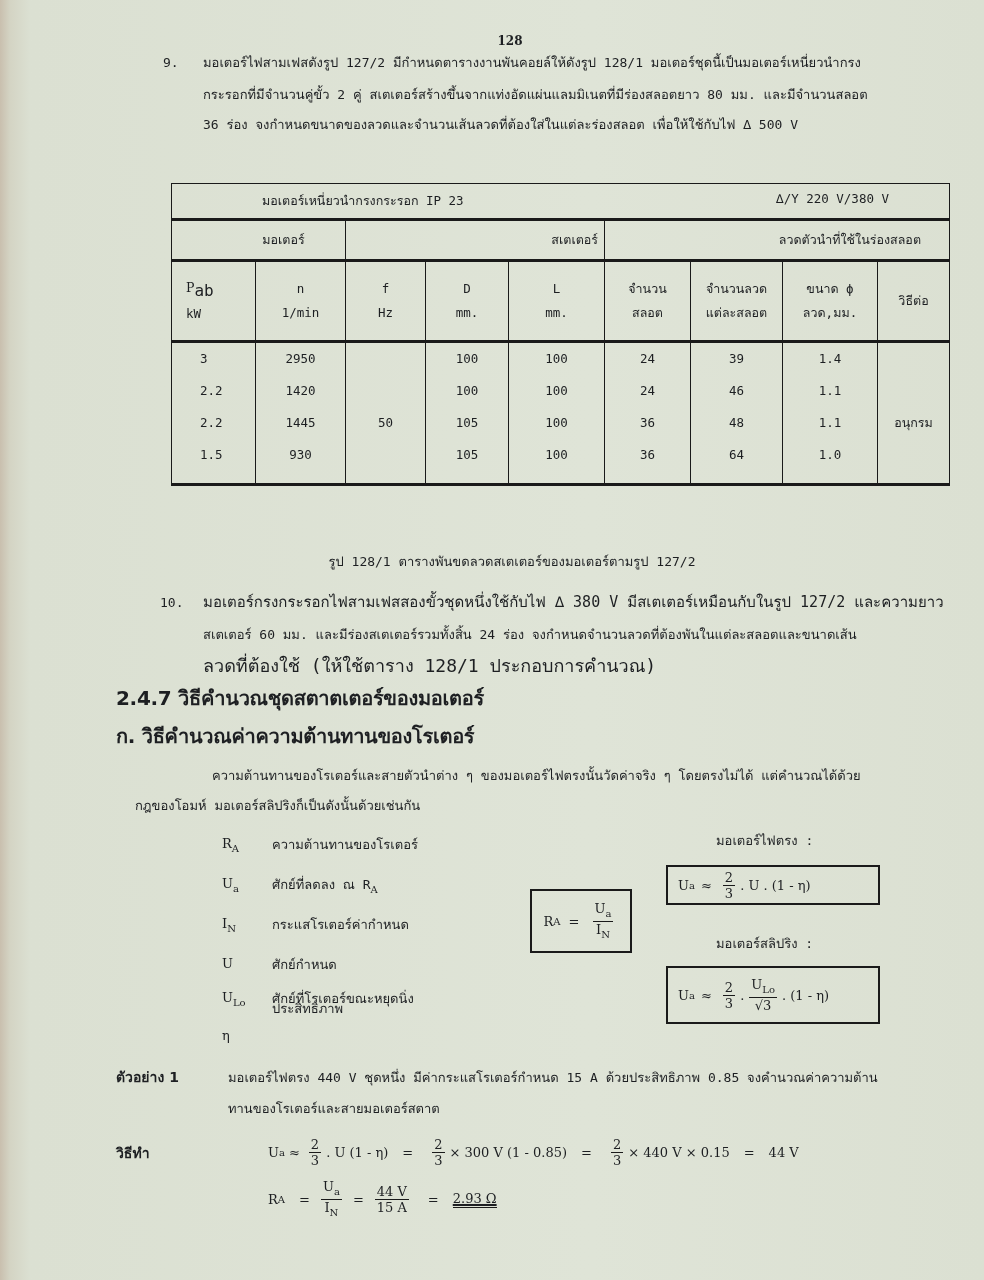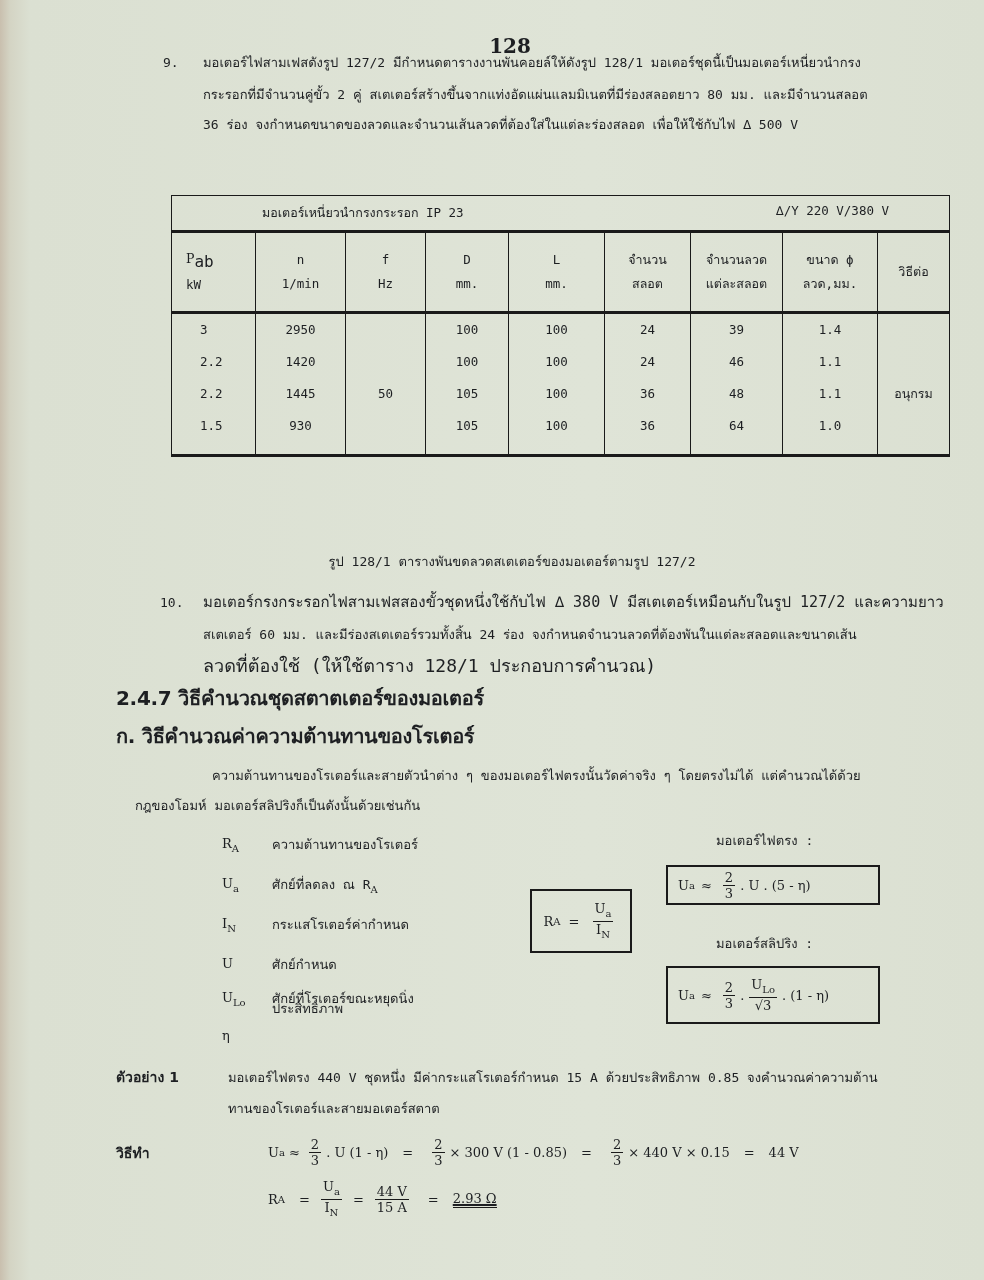--- a/index.html
+++ b/index.html
@@ -3,24 +3,24 @@
   <meta charset="utf-8">
   <style>
     html, body { margin: 0; padding: 0; }
     body {
       width: 984px; height: 1280px; position: relative; overflow: hidden;
       background: linear-gradient(90deg, #c9bfae 0px, #d4d4c4 10px, #dbe0d2 30px, #dfe4d7 60%, #dbe0d2 100%);
       font-family: "DejaVu Sans Mono", monospace;
       color: #1d1f22;
     }
     .page-num { position: absolute; left: 0; width: 936px; top: 34px; text-align: center;
-      font-family: "DejaVu Serif", serif; font-weight: bold; font-size: 20px; padding-left: 84px; box-sizing: border-box; }
+      font-family: "DejaVu Serif", serif; font-weight: bold; font-size: 12px; padding-left: 84px; box-sizing: border-box; }
     .line { position: absolute; white-space: nowrap; }
     table.spec { position: absolute; left: 171px; top: 183px; width: 779px; border-collapse: collapse;
-      font-size: 12.5px; margin-top: 12px; }
+      font-size: 12.5px; }
     table.spec td { border: 1.5px solid #1a1a1a; text-align: center; padding: 0; }
     table.spec .thick-bot td { border-bottom: 3px solid #1a1a1a; }
     .hdr-title td { height: 34px; text-align: left !important; }
     .hdr-title .t1 { display: inline-block; margin-left: 90px; }
     .hdr-title .t2 { float: right; margin-right: 60px; }
     .grp td { height: 38px; }
     .colhdr td { height: 78px; vertical-align: middle; line-height: 24px; }
     .datarows td { vertical-align: top; padding-top: 20px; height: 140px; line-height: 32px; }
     .note td { height: 50px; text-align: left !important; padding-left: 48px !important; }
     .caption { position: absolute; top: 551px; left: 0; width: 984px; text-align: center; font-size: 13px; padding-left: 40px; box-sizing: border-box;}
@@ -51,20 +51,25 @@
 </div>
 
 <table class="spec">
   <tbody>
       <tr class="hdr-title thick-bot">
     <td colspan="9">
       <span class="t1">มอเตอร์เหนี่ยวนำกรงกระรอก IP 23</span>
       <span class="t2">∆/Y  220  V/380  V</span>
     </td>
   </tr>
+  <tr class="grp thick-bot">
+    <td colspan="2" style="text-align:center;padding-left:50px;">มอเตอร์</td>
+    <td colspan="3" style="text-align:right;padding-right:6px;">สเตเตอร์</td>
+    <td colspan="4" style="text-align:right;padding-right:28px;">ลวดตัวนำที่ใช้ในร่องสลอต</td>
+  </tr>
   <tr class="colhdr thick-bot">
     <td style="width:69px;text-align:left;padding-left:14px;">
       <div><span style="font-family:'DejaVu Serif',serif;">P</span><sub style="font-size:16px;">ab</sub></div>
       <div>kW</div>
     </td>
     <td style="width:89px;">
           <div>n</div>
           <div>1/min</div>
         </td>
     <td style="width:79px;">
@@ -201,21 +206,21 @@
 
 <div class="boxlabel" style="left:716px;top:830px;">มอเตอร์ไฟตรง :</div>
 <div class="box" style="left:666px;top:865px;width:214px;height:40px;justify-content:flex-start;padding-left:10px;box-sizing:border-box;">
   <span>U</span>
     <sub style="font-size:10px;">a</sub>
   <span style="margin:0 6px;">≈</span>
   <span class="frac">
       <span class="n">2</span>
       <span>3</span>
     </span>
-  <span style="white-space:pre;">. U . (5 - η)</span>
+  <span style="white-space:pre;">. U . (1 - η)</span>
 </div>
 
 <div class="boxlabel" style="left:716px;top:933px;">มอเตอร์สลิปริง :</div>
 <div class="box" style="left:666px;top:966px;width:214px;height:58px;justify-content:flex-start;padding-left:10px;box-sizing:border-box;">
   <span>U</span>
     <sub style="font-size:10px;">a</sub>
   <span style="margin:0 6px;">≈</span>
   <span class="frac">
       <span class="n">2</span>
       <span>3</span>

